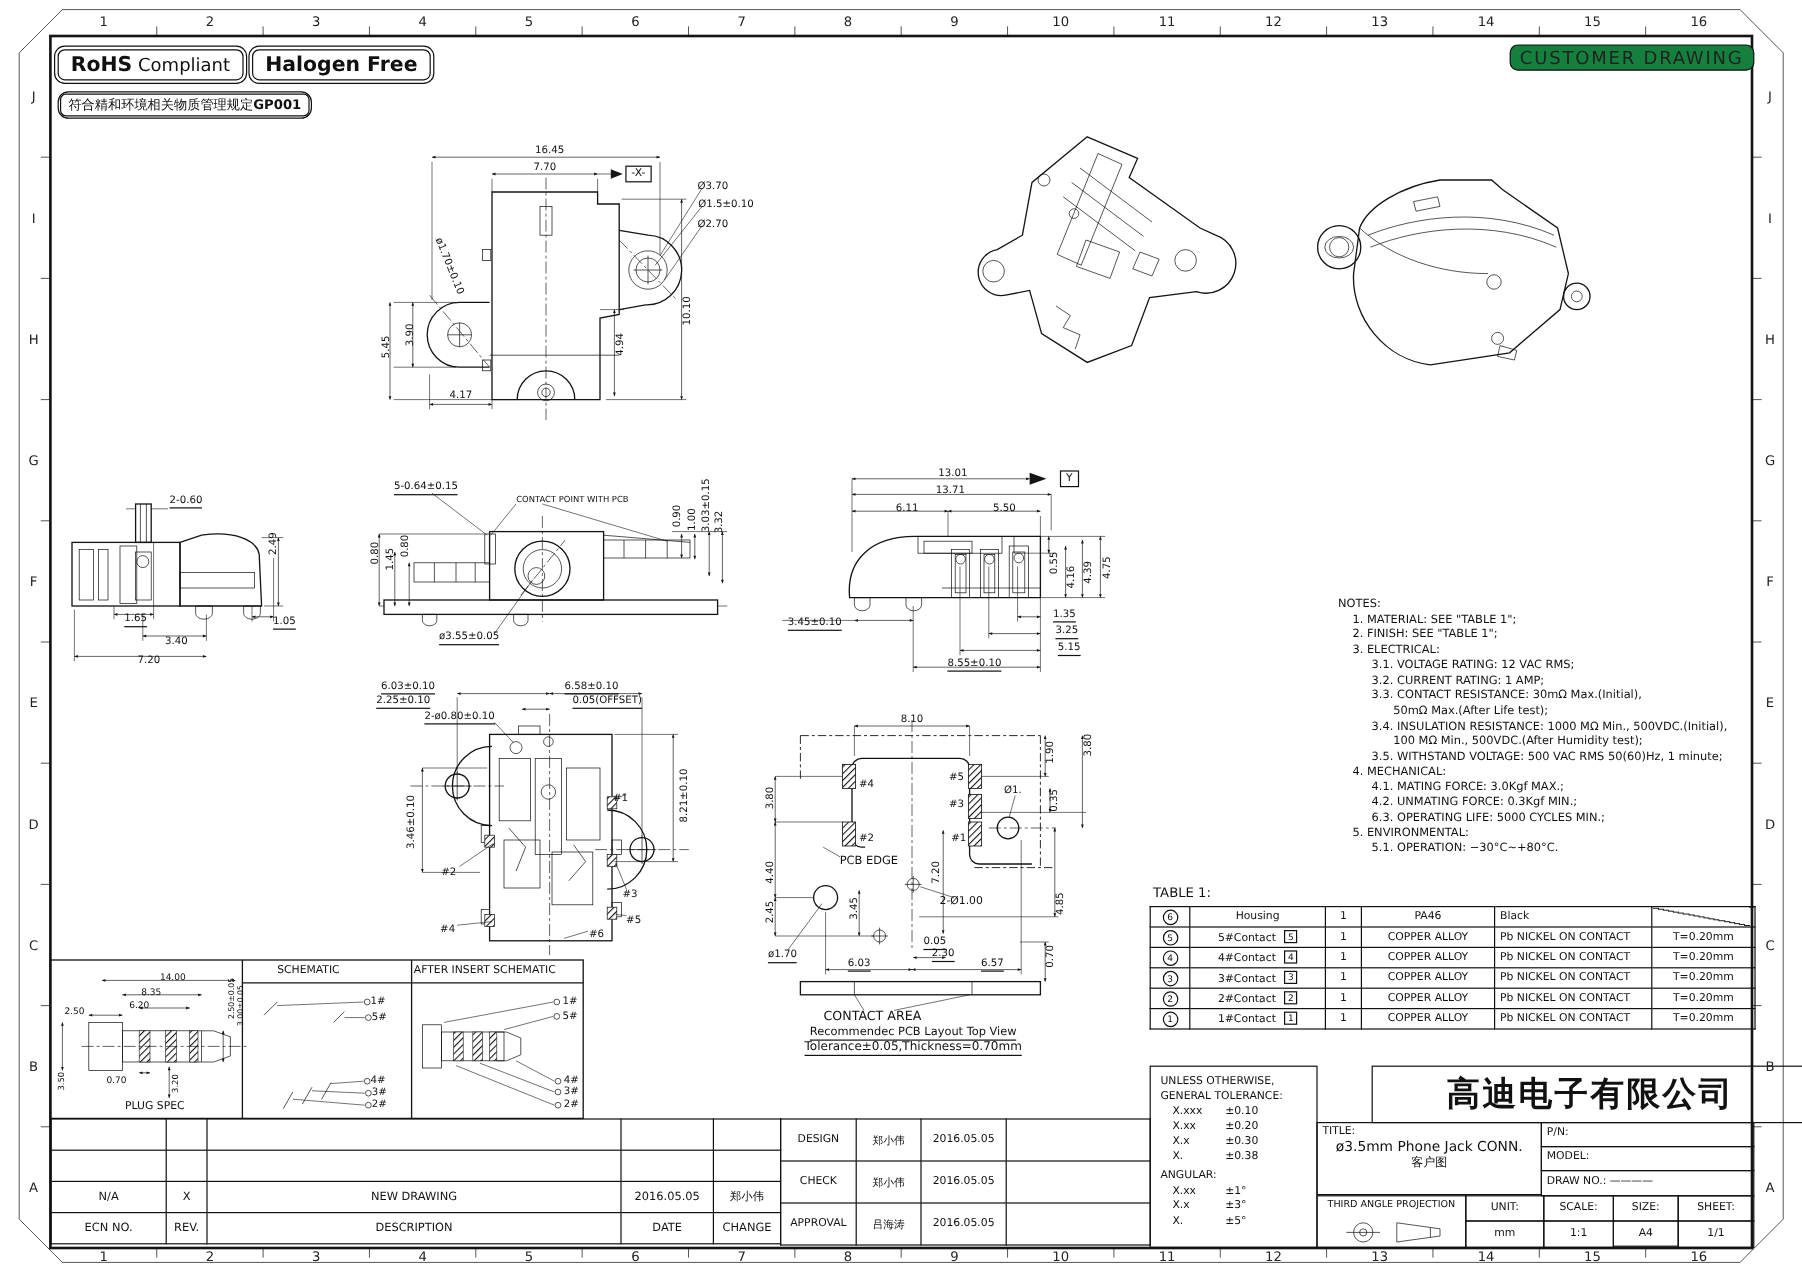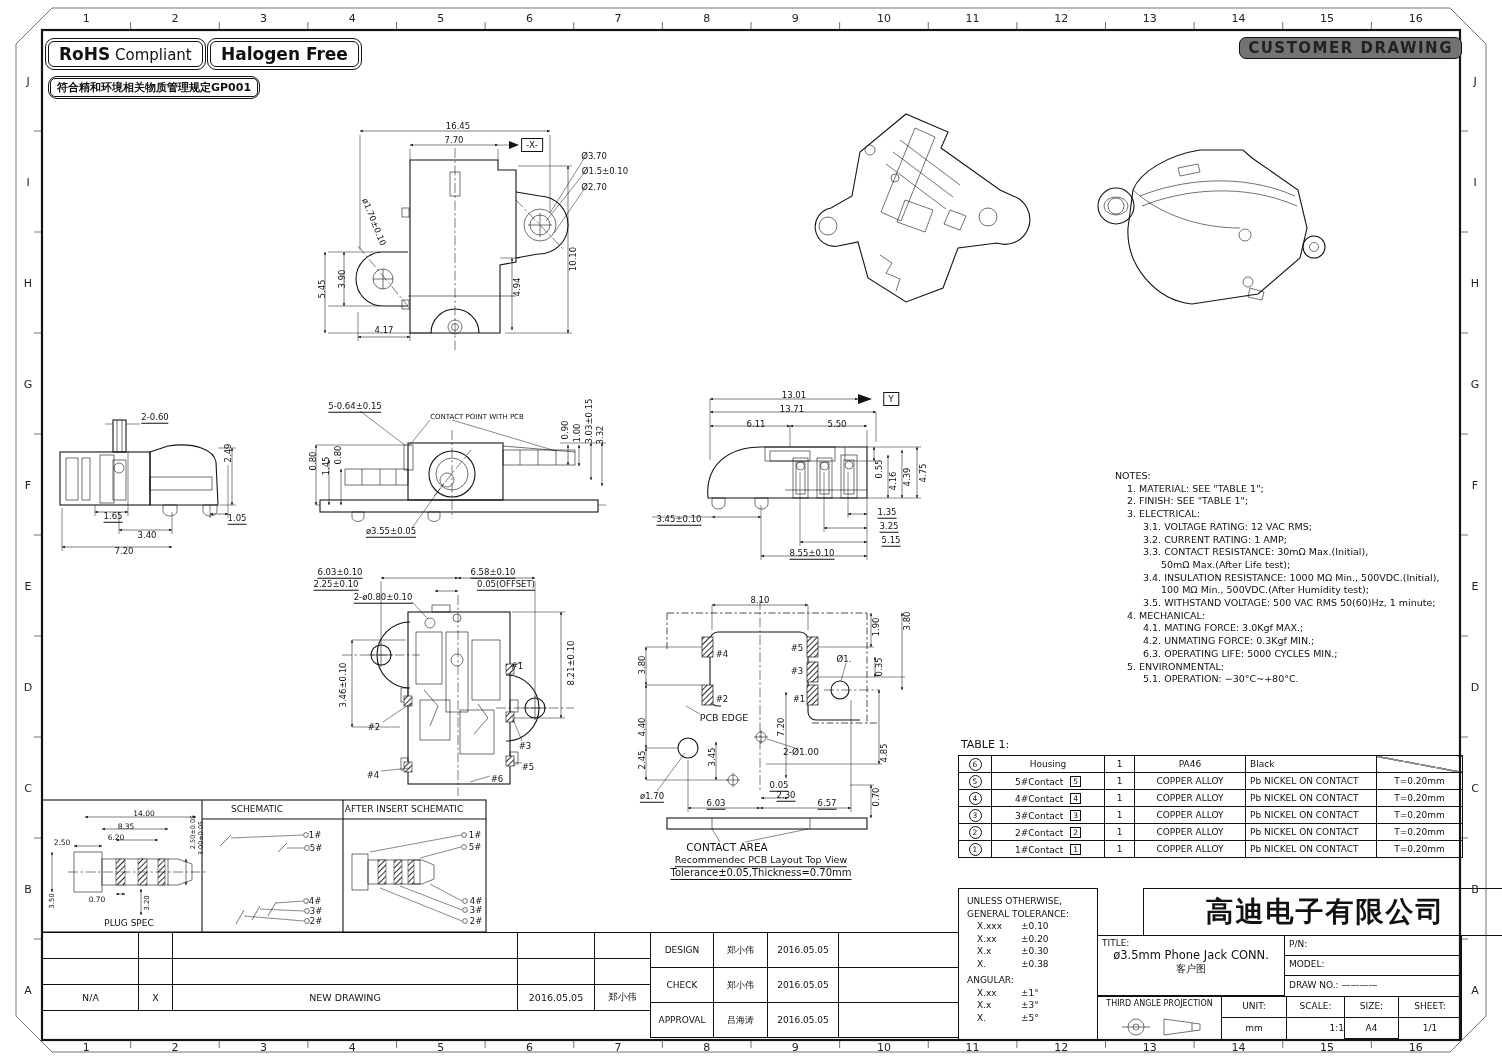--- a/index.html
+++ b/index.html
@@ -15,21 +15,21 @@
   .fb{fill:#141414;stroke:none}
   .lbl{position:absolute;white-space:nowrap;font-size:8.5px;line-height:1;color:#111;
        transform:translate(-50%,-50%);}
   .lbl.u{border-bottom:1px solid #111;padding-bottom:1px;}
   .lbl.bx{border:1px solid #111;padding:1.5px 4px;background:#fff;font-size:9px;}
   .bnum{position:absolute;transform:translate(-50%,-50%);font-size:11px;color:#222;}
   .badge{position:absolute;border:1.6px solid #111;border-radius:9px;padding:2px;background:#fff;}
   .badge .in{border:1px solid #111;border-radius:6px;padding:2px 10px;font-size:15px;}
   .badge .b{font-weight:bold;font-size:17px;}
   .cdraw{position:absolute;border:1.4px solid #111;border-radius:7px;padding:1px 8px;
-         font-size:15px;font-weight:bold;letter-spacing:1.5px;color:#222;background:#737373;}
+         font-size:15px;font-weight:normal;letter-spacing:1.5px;color:#222;background:#15803d;}
   .notes{position:absolute;left:1115px;top:470px;font-size:9.5px;line-height:12.7px;}
   .notes div{white-space:nowrap;}
   table{border-collapse:collapse;table-layout:fixed;}
   td,th{border:1px solid #111;font-weight:normal;font-size:9px;padding:0;text-align:center;
         overflow:hidden;white-space:nowrap;}
   #t1{position:absolute;left:958px;top:755px;width:504px;}
   #t1 td{height:16px;}
   #t1 tr.hd td{height:22px;font-size:10px;font-style:italic;}
   .circ{display:inline-block;width:11px;height:11px;border:1px solid #111;border-radius:50%;
         font-size:7.5px;line-height:11px;}
@@ -489,29 +489,29 @@
   </g>
 </svg>
 
 <div class="badge" style="left:45px;top:38px;">
   <div class="in"><span class="b">RoHS</span>
   <span>Compliant</span></div>
 </div>
 <div class="badge" style="left:207px;top:38px;">
   <div class="in b">Halogen Free</div>
 </div>
-<div class="badge" style="left:48px;top:76px;padding:1px;font-weight:bold;">
+<div class="badge" style="left:48px;top:76px;padding:1px;">
   <div class="in" style="font-size:11px;padding:1px 6px;border-radius:5px;">
     <span>符合精和环境相关物质管理规定</span><b>GP001</b>
   </div>
 </div>
 <div class="cdraw" style="right:40px;top:37px;">CUSTOMER DRAWING</div>
 
 <div class="notes" id="notes">
-      <div style="padding-left: 0px;">NOTES:</div>
+      <div style="padding-left: 0px; margin-top: 28px;">NOTES:</div>
       <div style="padding-left: 12px;">1. MATERIAL: SEE "TABLE 1";</div>
       <div style="padding-left: 12px;">2. FINISH: SEE "TABLE 1";</div>
       <div style="padding-left: 12px;">3. ELECTRICAL:</div>
       <div style="padding-left: 28px;">3.1. VOLTAGE RATING: 12 VAC RMS;</div>
       <div style="padding-left: 28px;">3.2. CURRENT RATING: 1 AMP;</div>
       <div style="padding-left: 28px;">3.3. CONTACT RESISTANCE: 30mΩ Max.(Initial),</div>
       <div style="padding-left: 46px;">50mΩ Max.(After Life test);</div>
       <div style="padding-left: 28px;">3.4. INSULATION RESISTANCE: 1000 MΩ Min., 500VDC.(Initial),</div>
       <div style="padding-left: 46px;">100 MΩ Min., 500VDC.(After Humidity test);</div>
       <div style="padding-left: 28px;">3.5. WITHSTAND VOLTAGE: 500 VAC RMS 50(60)Hz, 1 minute;</div>
@@ -625,21 +625,21 @@
 <div class="tb" style="left:1221px;top:996px;width:66px;height:22px;">
       <div class="small" style="text-align:center;padding-top:4px;">UNIT:</div>
     </div>
 <div class="tb" style="left:1221px;top:1017px;width:66px;height:23px;">
       <div class="small" style="text-align:center;padding-top:5px;">mm</div>
     </div>
 <div class="tb" style="left:1286px;top:996px;width:59px;height:22px;">
       <div class="small" style="text-align:center;padding-top:4px;">SCALE:</div>
     </div>
 <div class="tb" style="left:1286px;top:1017px;width:59px;height:23px;">
-      <div class="small" style="text-align:right;padding-top:5px;">1:1</div>
+      <div class="small" style="text-align:center;padding-top:5px;">1:1</div>
     </div>
 <div class="tb" style="left:1344px;top:996px;width:55px;height:22px;">
       <div class="small" style="text-align:center;padding-top:4px;">SIZE:</div>
     </div>
 <div class="tb" style="left:1344px;top:1017px;width:55px;height:22px;">
       <div class="small" style="text-align:center;padding-top:5px;">A4</div>
     </div>
 <div class="tb" style="left:1398px;top:996px;width:64px;height:22px;">
       <div class="small" style="text-align:center;padding-top:4px;">SHEET:</div>
     </div>
@@ -669,20 +669,27 @@
           <td></td>
           <td></td>
           <td></td>
         </tr>
         <tr>
           <td>N/A</td>
           <td>X</td>
           <td>NEW  DRAWING</td>
           <td>2016.05.05</td>
           <td>郑小伟</td>
+        </tr>
+        <tr>
+          <td>ECN  NO.</td>
+          <td>REV.</td>
+          <td>DESCRIPTION</td>
+          <td>DATE</td>
+          <td>CHANGE</td>
         </tr>
       </tbody>
 </table>
 <table id="apv">
   <colgroup>
         <col style="width:63px">
         <col style="width:54px">
         <col style="width:71px">
         <col style="width:120px">
       </colgroup>

